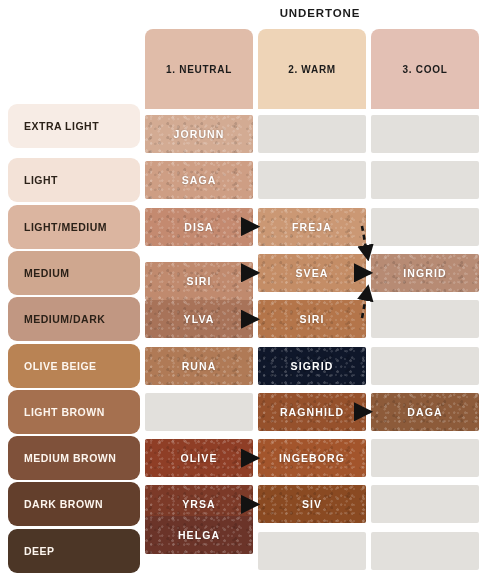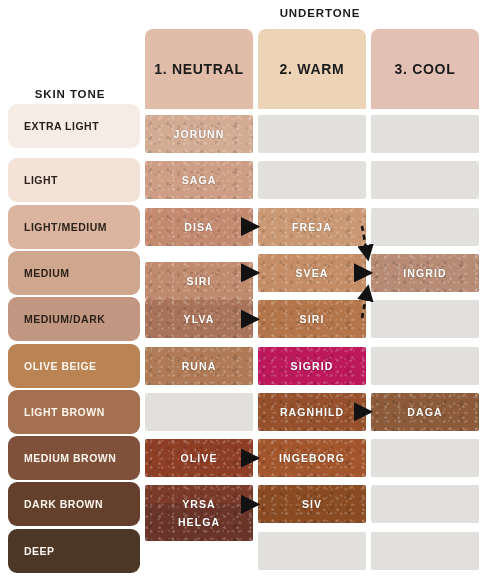--- a/index.html
+++ b/index.html
@@ -47,21 +47,21 @@
   }
 
   .undertone-head {
     position: absolute;
     top: 29px;
     height: 80px;
     border-radius: 8px 8px 0 0;
     display: flex;
     align-items: center;
     justify-content: center;
-    font-size: 14px;
+    font-size: 10px;
     font-weight: bold;
     letter-spacing: 0.7px;
     color: #1b1b1b;
   }
 
   
   .tone-label {
     position: absolute;
     left: 8px;
     width: 132px;
@@ -114,21 +114,20 @@
   .swatch .lbl { position: relative; z-index: 2; }
   svg.arrowsvg { position: absolute; left: 0; top: 0; width: 500px; height: 578px; pointer-events: none; }
 </style>
 </head>
 <body>
 
 <div id="chart">
 
   <div class="undertone-title">UNDERTONE</div>
 
-  <div class="skintone-title">SKIN TONE</div>
 
   <div id="col-headers">
       <div class="undertone-head" style="left: 145px; width: 108px; background: rgb(224, 188, 169);">
         <span>1. NEUTRAL</span>
       </div>
       <div class="undertone-head" style="left: 258px; width: 108px; background: rgb(238, 212, 183);">
         <span>2. WARM</span>
       </div>
       <div class="undertone-head" style="left: 371px; width: 108px; background: rgb(227, 192, 180);">
         <span>3. COOL</span>
@@ -218,21 +217,21 @@
         <span class="tex"></span>
         <span class="lbl">SIRI</span>
       </div>
       <div class="swatch empty" style="left: 371px; width: 108px; top: 300.2px; background: rgb(226, 224, 220);">
         <span class="lbl"></span>
       </div>
       <div class="swatch" style="left: 145px; width: 108px; top: 346.5px; background: rgb(176, 122, 86);">
         <span class="tex"></span>
         <span class="lbl">RUNA</span>
       </div>
-      <div class="swatch" style="left: 258px; width: 108px; top: 346.5px; background: #be185d;">
+      <div class="swatch" style="left: 258px; width: 108px; top: 346.5px; background: #0f172a;">
         <span class="tex"></span>
         <span class="lbl">SIGRID</span>
       </div>
       <div class="swatch empty" style="left: 371px; width: 108px; top: 346.5px; background: rgb(226, 224, 220);">
         <span class="lbl"></span>
       </div>
       <div class="swatch empty" style="left: 145px; width: 108px; top: 392.8px; background: rgb(226, 224, 220);">
         <span class="lbl"></span>
       </div>
       <div class="swatch" style="left: 258px; width: 108px; top: 392.8px; background: rgb(150, 81, 44);">
@@ -258,21 +257,21 @@
         <span class="tex"></span>
         <span class="lbl">YRSA</span>
       </div>
       <div class="swatch" style="left: 258px; width: 108px; top: 485.4px; background: rgb(138, 74, 34);">
         <span class="tex"></span>
         <span class="lbl">SIV</span>
       </div>
       <div class="swatch empty" style="left: 371px; width: 108px; top: 485.4px; background: rgb(226, 224, 220);">
         <span class="lbl"></span>
       </div>
-      <div class="swatch" style="left: 145px; width: 108px; top: 503px; background: rgb(107, 52, 41);">
+      <div class="swatch" style="left: 145px; width: 108px; top: 516px; background: rgb(107, 52, 41);">
         <span class="tex"></span>
         <span class="lbl">HELGA</span>
       </div>
       <div class="swatch empty" style="left: 258px; width: 108px; top: 531.7px; background: rgb(226, 224, 220);">
         <span class="lbl"></span>
       </div>
       <div class="swatch empty" style="left: 371px; width: 108px; top: 531.7px; background: rgb(226, 224, 220);">
         <span class="lbl"></span>
       </div>
     </div>

